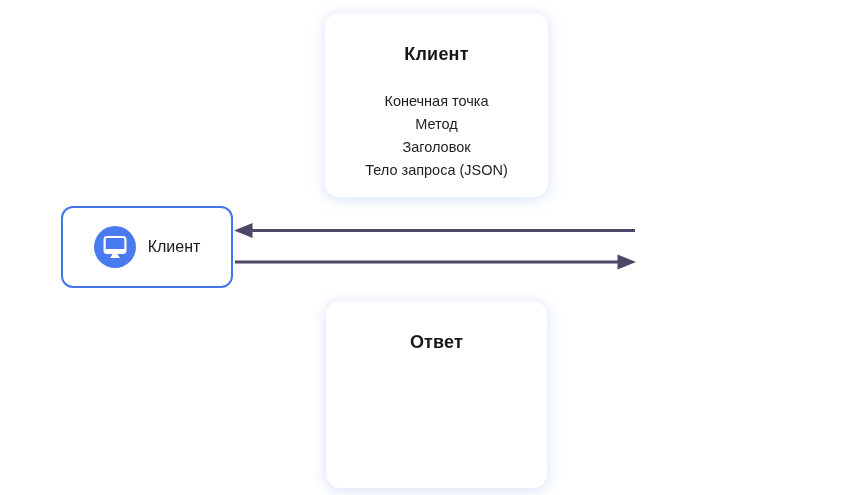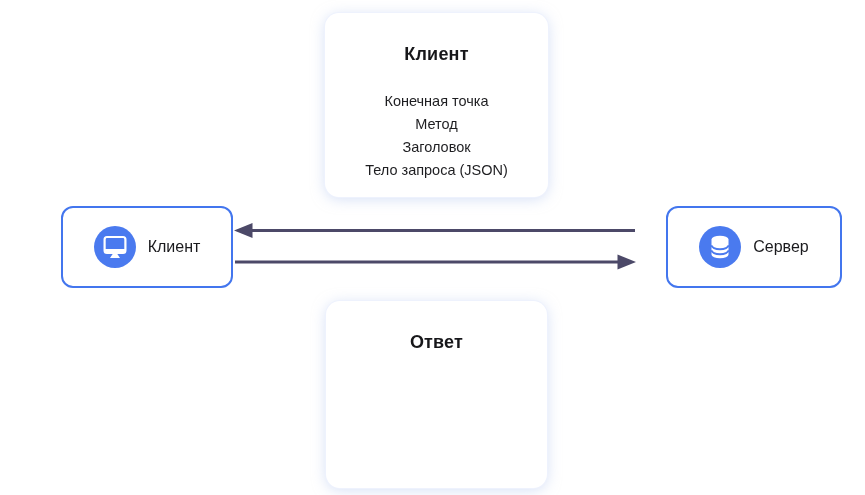--- a/index.html
+++ b/index.html
@@ -95,29 +95,20 @@
   <div class="node node-client">
     <svg class="icon-wrap" viewBox="0 0 42 42">
       <circle cx="21" cy="21" r="21" fill="#4a7aef"></circle>
       <rect x="10.6" y="11" width="20.8" height="15.8" rx="2.4" fill="none" stroke="#ffffff" stroke-width="2.2"></rect>
       <rect x="11" y="23" width="20" height="3.4" fill="#ffffff"></rect>
       <polygon points="19,27.5 23,27.5 26,32 16,32" fill="#ffffff"></polygon>
     </svg>
     <span class="node-label">Клиент</span>
   </div>
 
-  <div class="node node-server">
-    <svg class="icon-wrap" viewBox="0 0 42 42">
-      <circle cx="21" cy="21" r="21" fill="#4a7aef"></circle>
-      <path d="M12.5,13.6 a8.5,3.9 0 0 1 17,0 v14.8 a8.5,3.9 0 0 1 -17,0 z" fill="#ffffff"></path>
-      <path d="M12.5,19.3 a8.5,3.9 0 0 0 17,0" fill="none" stroke="#4a7aef" stroke-width="2"></path>
-      <path d="M12.5,24.3 a8.5,3.9 0 0 0 17,0" fill="none" stroke="#4a7aef" stroke-width="2"></path>
-    </svg>
-    <span class="node-label">Сервер</span>
-  </div>
 
   <svg class="arrows" width="865" height="495">
     <g>
       <line x1="251" y1="230.5" x2="635" y2="230.5" stroke-width="3" stroke="#4c4968"></line>
       <polygon points="234,230.5 252.5,223 252.5,238" fill="#4c4968"></polygon>
     </g>
     <g>
       <line x1="235" y1="262" x2="619" y2="262" stroke-width="3" stroke="#4c4968"></line>
       <polygon points="636,262 617.5,254.5 617.5,269.5" fill="#4c4968"></polygon>
     </g>

